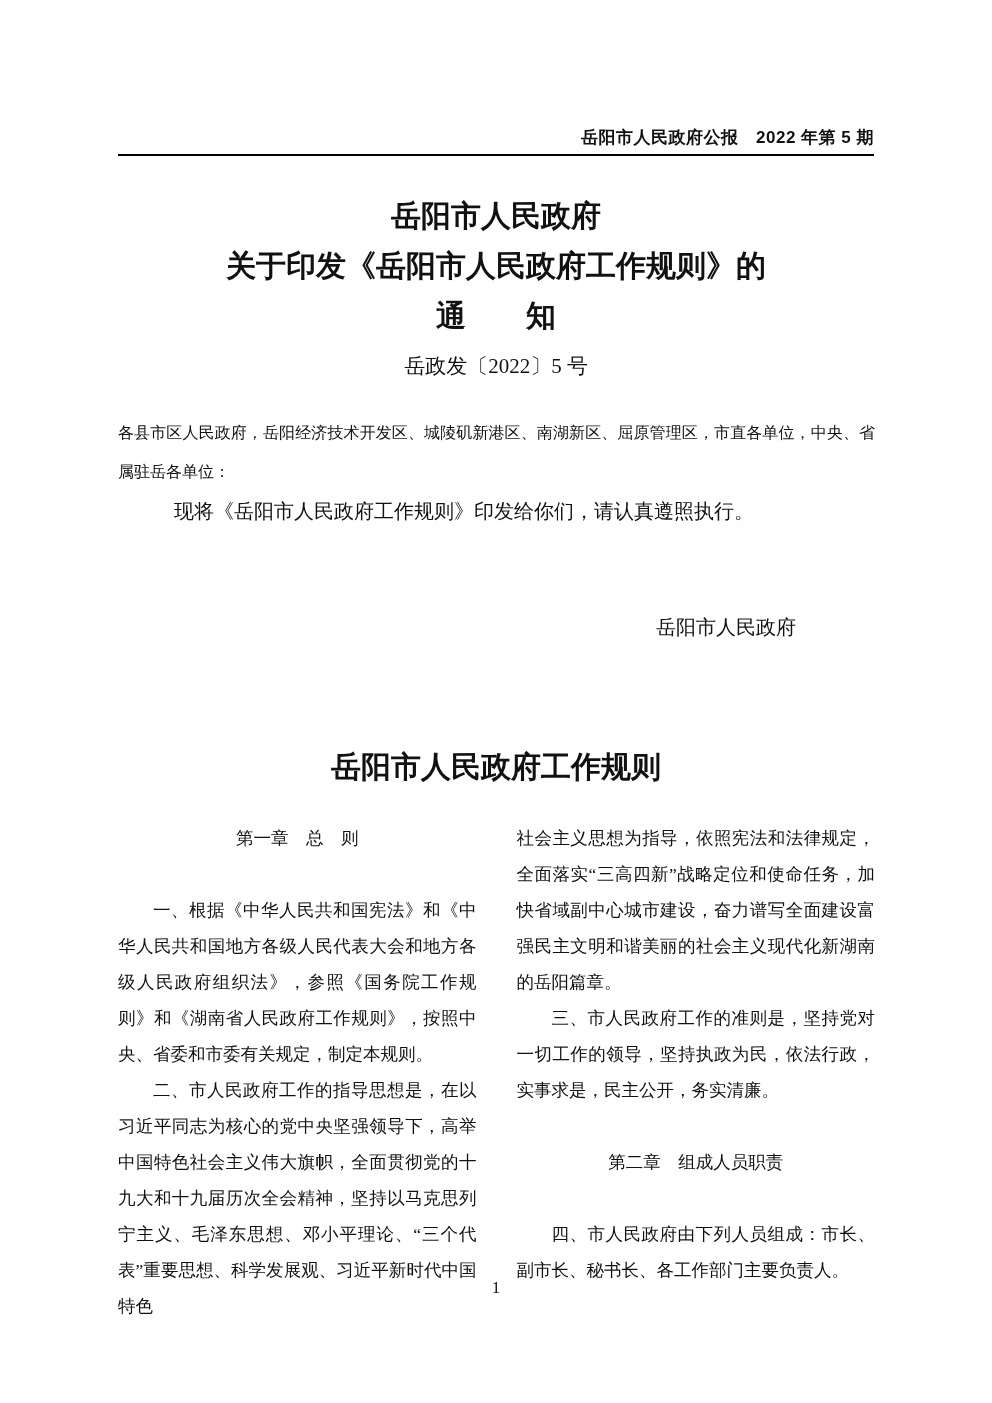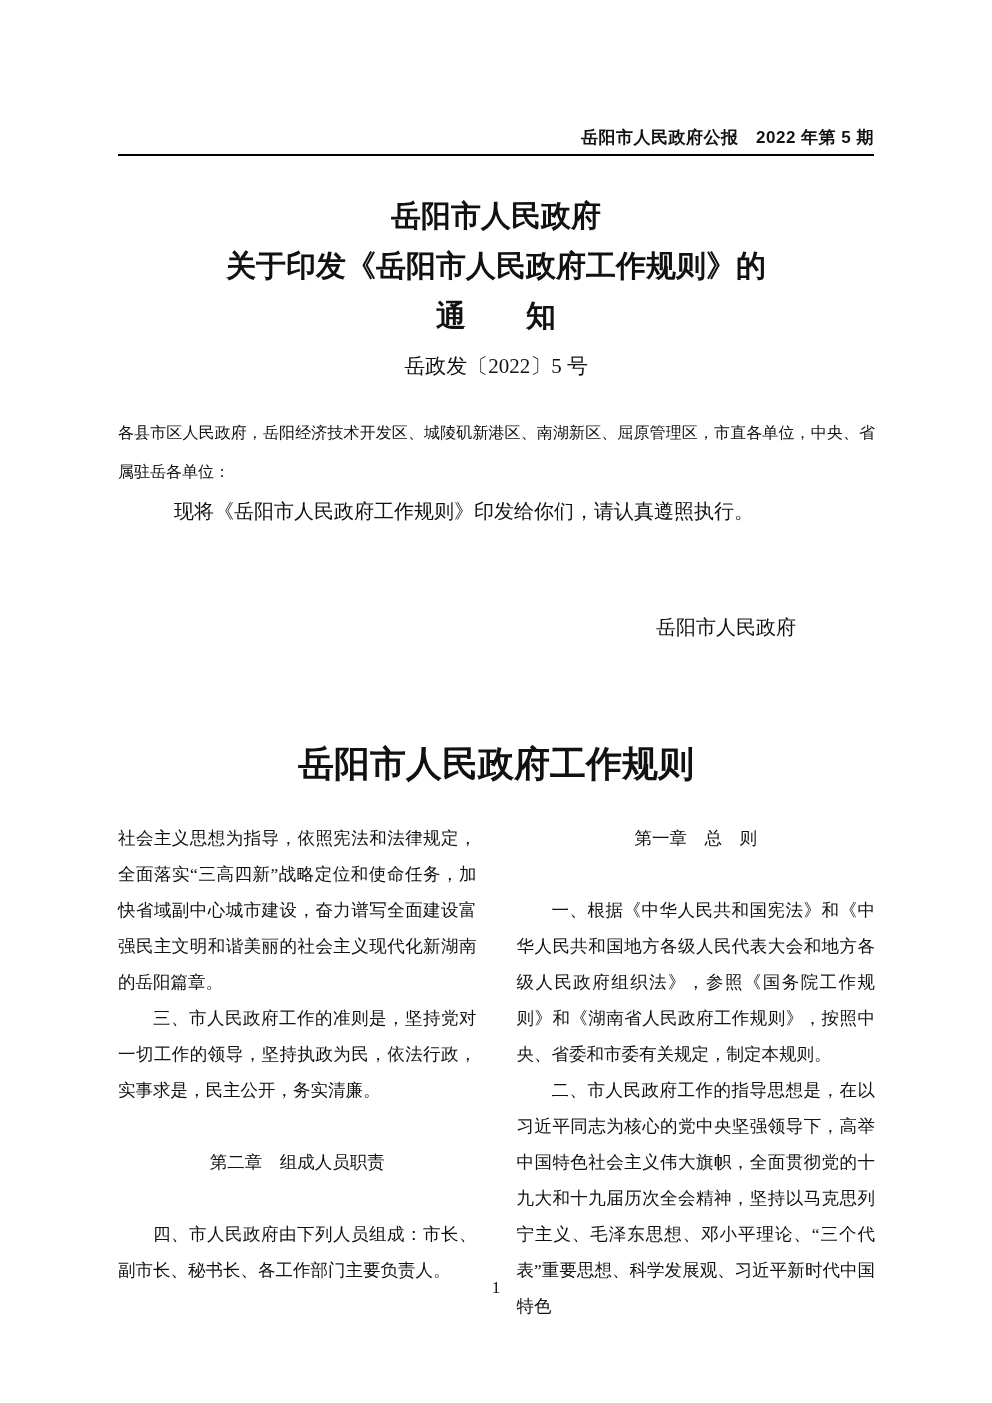--- a/index.html
+++ b/index.html
@@ -85,23 +85,22 @@
   .sign-date { line-height: 38px; padding-right: 34px; margin-top: 3px; }
 
   
   .reg-title {
     position: absolute;
     top: 745px;
     left: 0;
     width: 100%;
     text-align: center;
     font-weight: bold;
-    font-size: 36px;
+    font-size: 30px;
     line-height: 44px;
-    font-family: Liberation Mono, monospace;
   }
 
   .columns {
     position: absolute;
     top: 820px;
     left: 118px;
     width: 757px;
     display: flex;
     gap: 40px;
   }
@@ -157,30 +156,30 @@
       <div class="signer">岳阳市人民政府</div>
     </div>
   </section>
 
   <section>
     <h2 class="reg-title">岳阳市人民政府工作规则</h2>
 
     <div class="columns">
 
       <div class="col">
+        <div class="chapter first">第一章　总　则</div>
+        <p class="cpara indent">一、根据《中华人民共和国宪法》和《中华人民共和国地方各级人民代表大会和地方各级人民政府组织法》，参照《国务院工作规则》和《湖南省人民政府工作规则》，按照中央、省委和市委有关规定，制定本规则。</p>
+        <p class="cpara indent">二、市人民政府工作的指导思想是，在以习近平同志为核心的党中央坚强领导下，高举中国特色社会主义伟大旗帜，全面贯彻党的十九大和十九届历次全会精神，坚持以马克思列宁主义、毛泽东思想、邓小平理论、“三个代表”重要思想、科学发展观、习近平新时代中国特色</p>
+      </div>
+
+      <div class="col">
         <p class="cpara">社会主义思想为指导，依照宪法和法律规定，全面落实“三高四新”战略定位和使命任务，加快省域副中心城市建设，奋力谱写全面建设富强民主文明和谐美丽的社会主义现代化新湖南的岳阳篇章。</p>
         <p class="cpara indent">三、市人民政府工作的准则是，坚持党对一切工作的领导，坚持执政为民，依法行政，实事求是，民主公开，务实清廉。</p>
         <div class="chapter second">第二章　组成人员职责</div>
         <p class="cpara indent">四、市人民政府由下列人员组成：市长、副市长、秘书长、各工作部门主要负责人。</p>
-      </div>
-
-      <div class="col">
-        <div class="chapter first">第一章　总　则</div>
-        <p class="cpara indent">一、根据《中华人民共和国宪法》和《中华人民共和国地方各级人民代表大会和地方各级人民政府组织法》，参照《国务院工作规则》和《湖南省人民政府工作规则》，按照中央、省委和市委有关规定，制定本规则。</p>
-        <p class="cpara indent">二、市人民政府工作的指导思想是，在以习近平同志为核心的党中央坚强领导下，高举中国特色社会主义伟大旗帜，全面贯彻党的十九大和十九届历次全会精神，坚持以马克思列宁主义、毛泽东思想、邓小平理论、“三个代表”重要思想、科学发展观、习近平新时代中国特色</p>
       </div>
 
     </div>
   </section>
 
   <footer class="page-footer">
     <span>1</span>
   </footer>
 
 </div>

